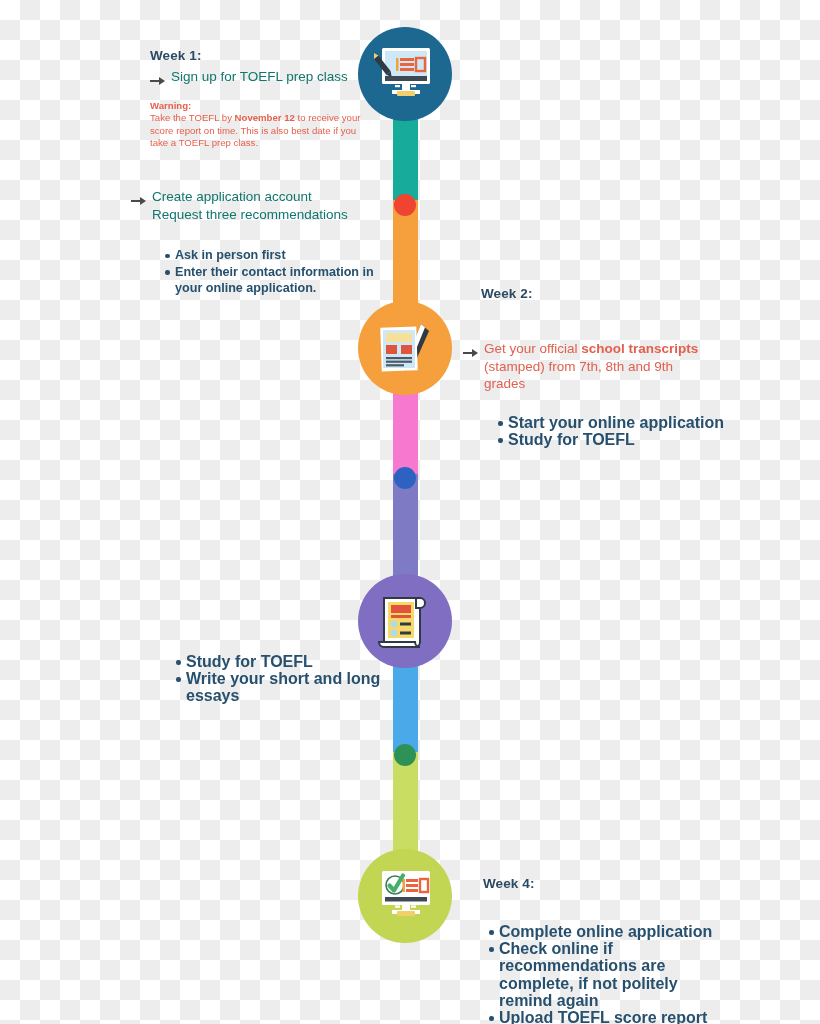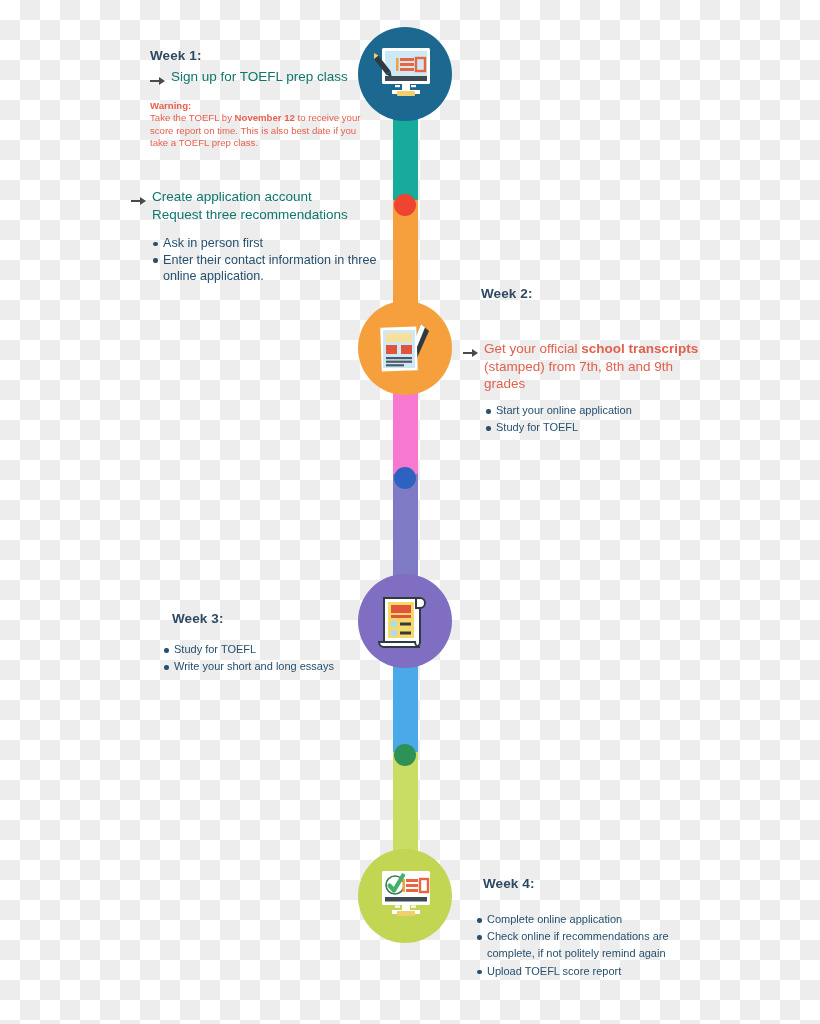--- a/index.html
+++ b/index.html
@@ -78,27 +78,28 @@
   .warn {
     font-size: 9.6px;
     line-height: 12.4px;
     color: #e8604c;
   }
   .warn b { font-weight: bold; }
   .warn-title { font-weight: bold; display: block; }
 
   ul.bullets {
     list-style: none;
-    margin: 0;
+    margin: 12px;
     padding: 0;
+    font-weight: bold;
   }
   ul.bullets li {
     position: relative;
     padding-left: 11px;
-    font-size: 11px;
+    font-size: 16px;
     line-height: 17.2px;
     color: #26506e;
   }
   ul.bullets li::before {
     content: "";
     position: absolute;
     left: 1px;
     top: 7px;
     width: 4.5px;
     height: 4.5px;
@@ -180,21 +181,21 @@
       </span>
       <span class="lead-text teal-text">
         <span>Create application account</span><br>
         <span>Request three recommendations</span>
       </span>
     </div>
   </div>
 
   <ul class="bullets small-bullets block" style="left:152px; top:235px; width:228px;">
     <li>Ask in person first</li>
-    <li>Enter their contact information in three online application.</li>
+    <li>Enter their contact information in your online application.</li>
   </ul>
 
   <div class="circle" style="top:301px; background:#f5a03c;">
     <span>
       <svg width="60" height="58" viewBox="0 0 60 58">
         <polygon points="46,5 54,12 38,48 31,42" fill="#2f3a44"></polygon>
         <polygon points="46,5 50,8.5 35,45 31,42" fill="#ffffff"></polygon>
         <polygon points="38,48 31,42 30,52" fill="#2f3a44"></polygon>
         <rect x="6" y="8" width="36" height="44" fill="#ffffff" transform="rotate(-2 24 30)"></rect>
         <rect x="8" y="11" width="32" height="38" fill="#cfe8f5"></rect>
@@ -238,23 +239,20 @@
         <circle cx="18" cy="32" r="3.3" fill="#a9dcf0"></circle>
         <circle cx="18" cy="41" r="3.3" fill="#a9dcf0"></circle>
         <rect x="24" y="30.5" width="11" height="3" fill="#2f3a44"></rect>
         <rect x="24" y="39.5" width="11" height="3" fill="#2f3a44"></rect>
         <path d="M44 6 a5 5 0 0 1 0 10 h-4 v-10 Z" fill="#ffffff" stroke="#2f3a44" stroke-width="2"></path>
         <path d="M39 50 a5 5 0 0 0 5 5 h-36 a5 5 0 0 1 -5 -5 Z" fill="#ffffff" stroke="#2f3a44" stroke-width="2"></path>
       </svg>
     </span>
   </div>
 
-  <div class="block" style="left:172px; top:611px; width:212px;">
-    <div class="week-head">Week 3:</div>
-  </div>
 
   <ul class="bullets block" style="left:163px; top:641px; width:222px;">
     <li>Study for TOEFL</li>
     <li>Write your short and long essays</li>
   </ul>
 
   <div class="circle" style="top:849px; background:#c2d654;">
     <span>
       <svg width="62" height="56" viewBox="0 0 62 56">
         <rect x="8" y="3" width="48" height="34" rx="1.5" fill="#ffffff"></rect>

